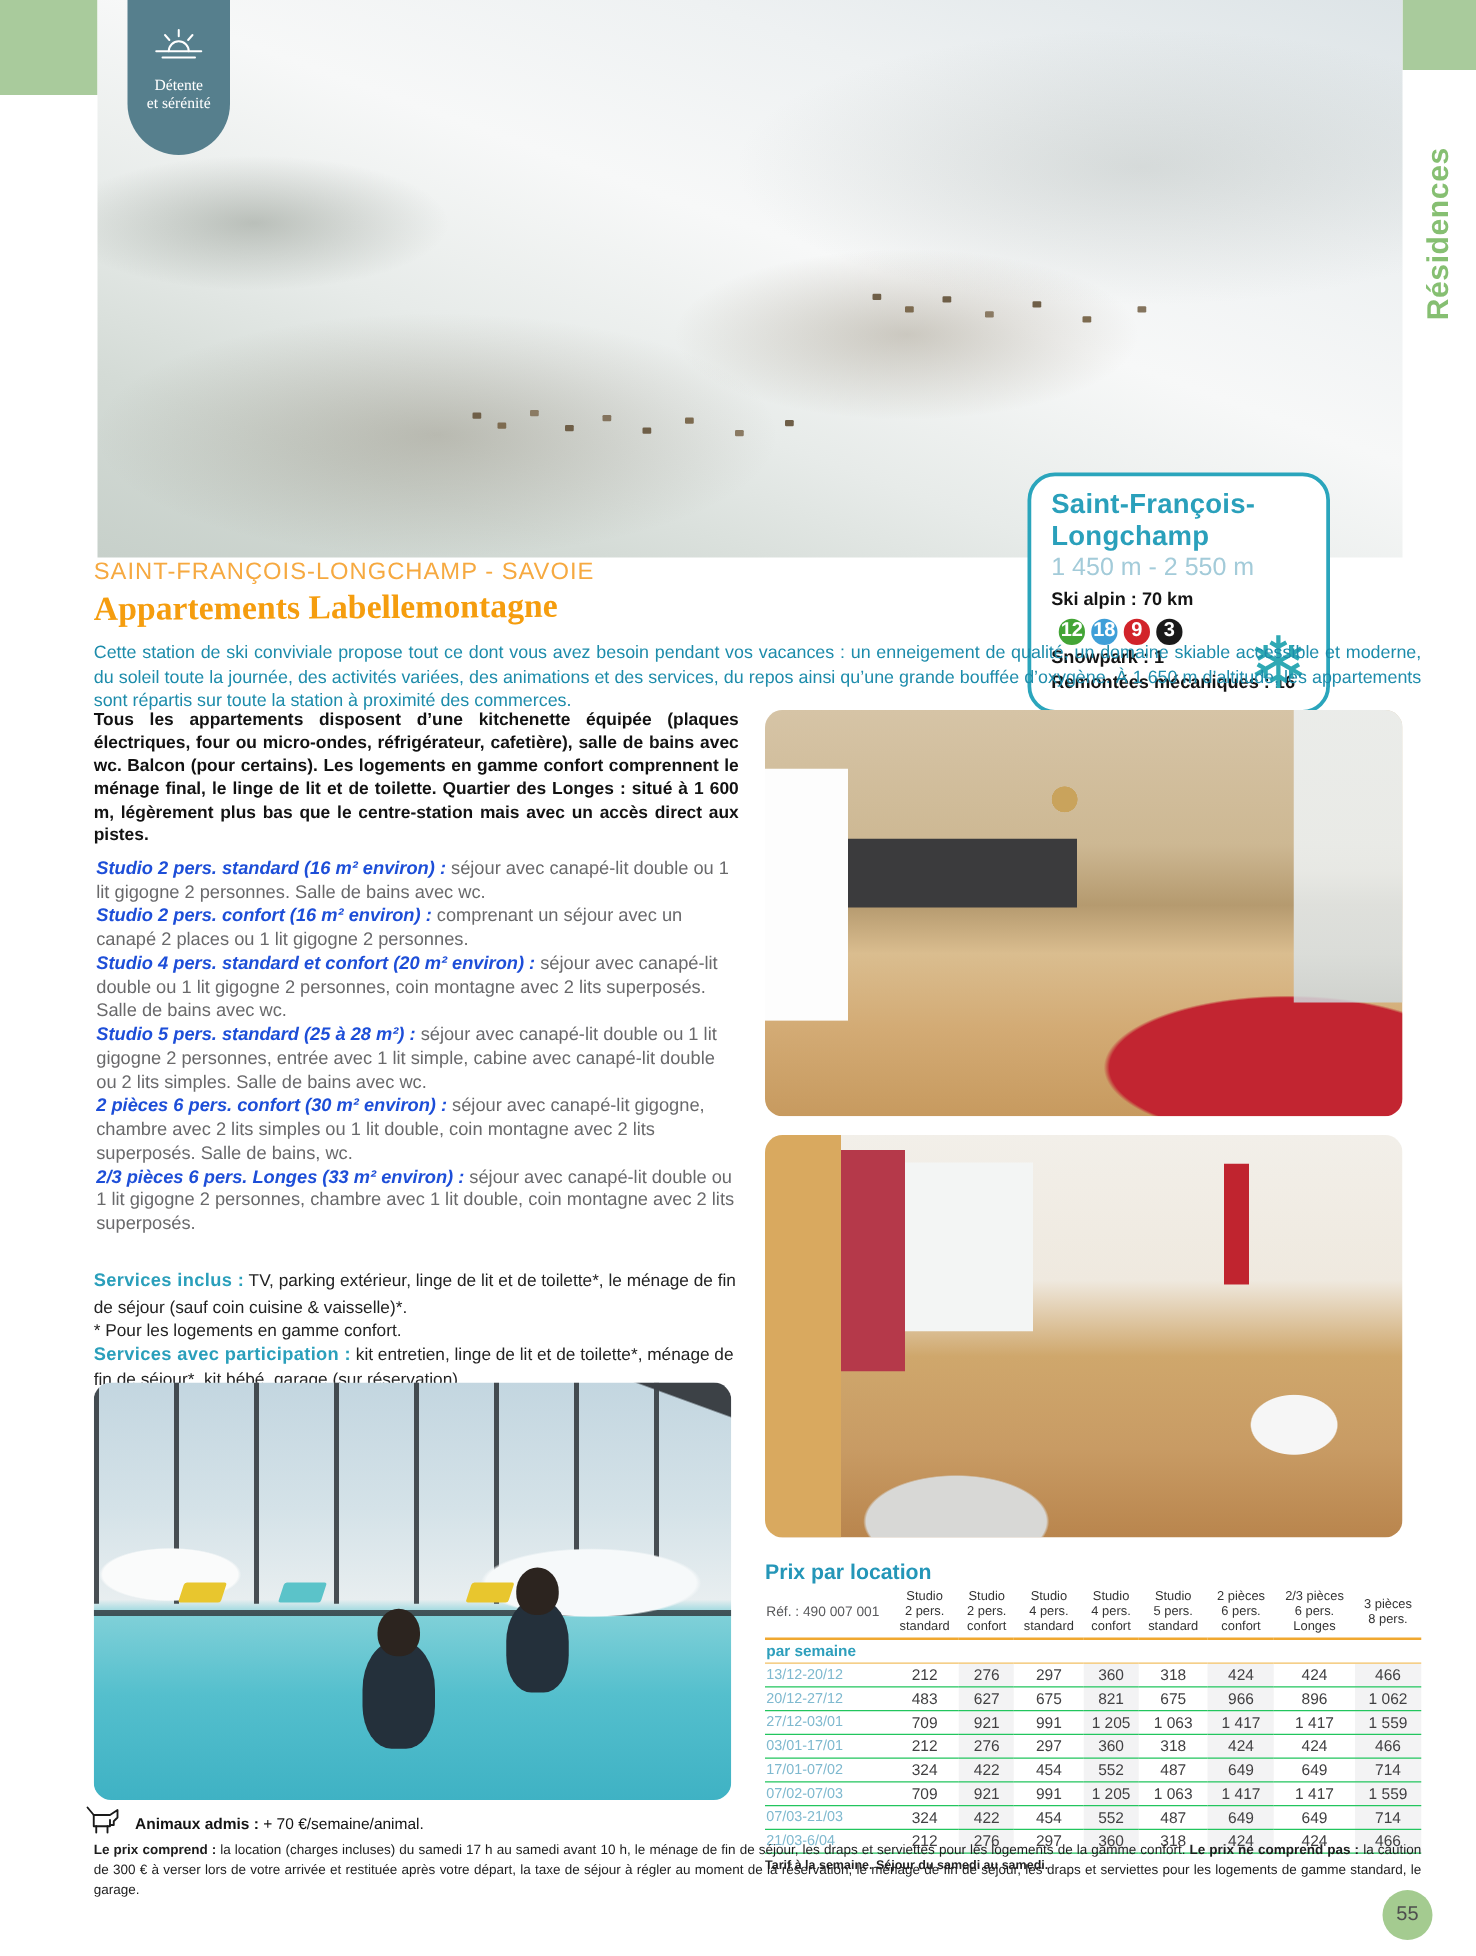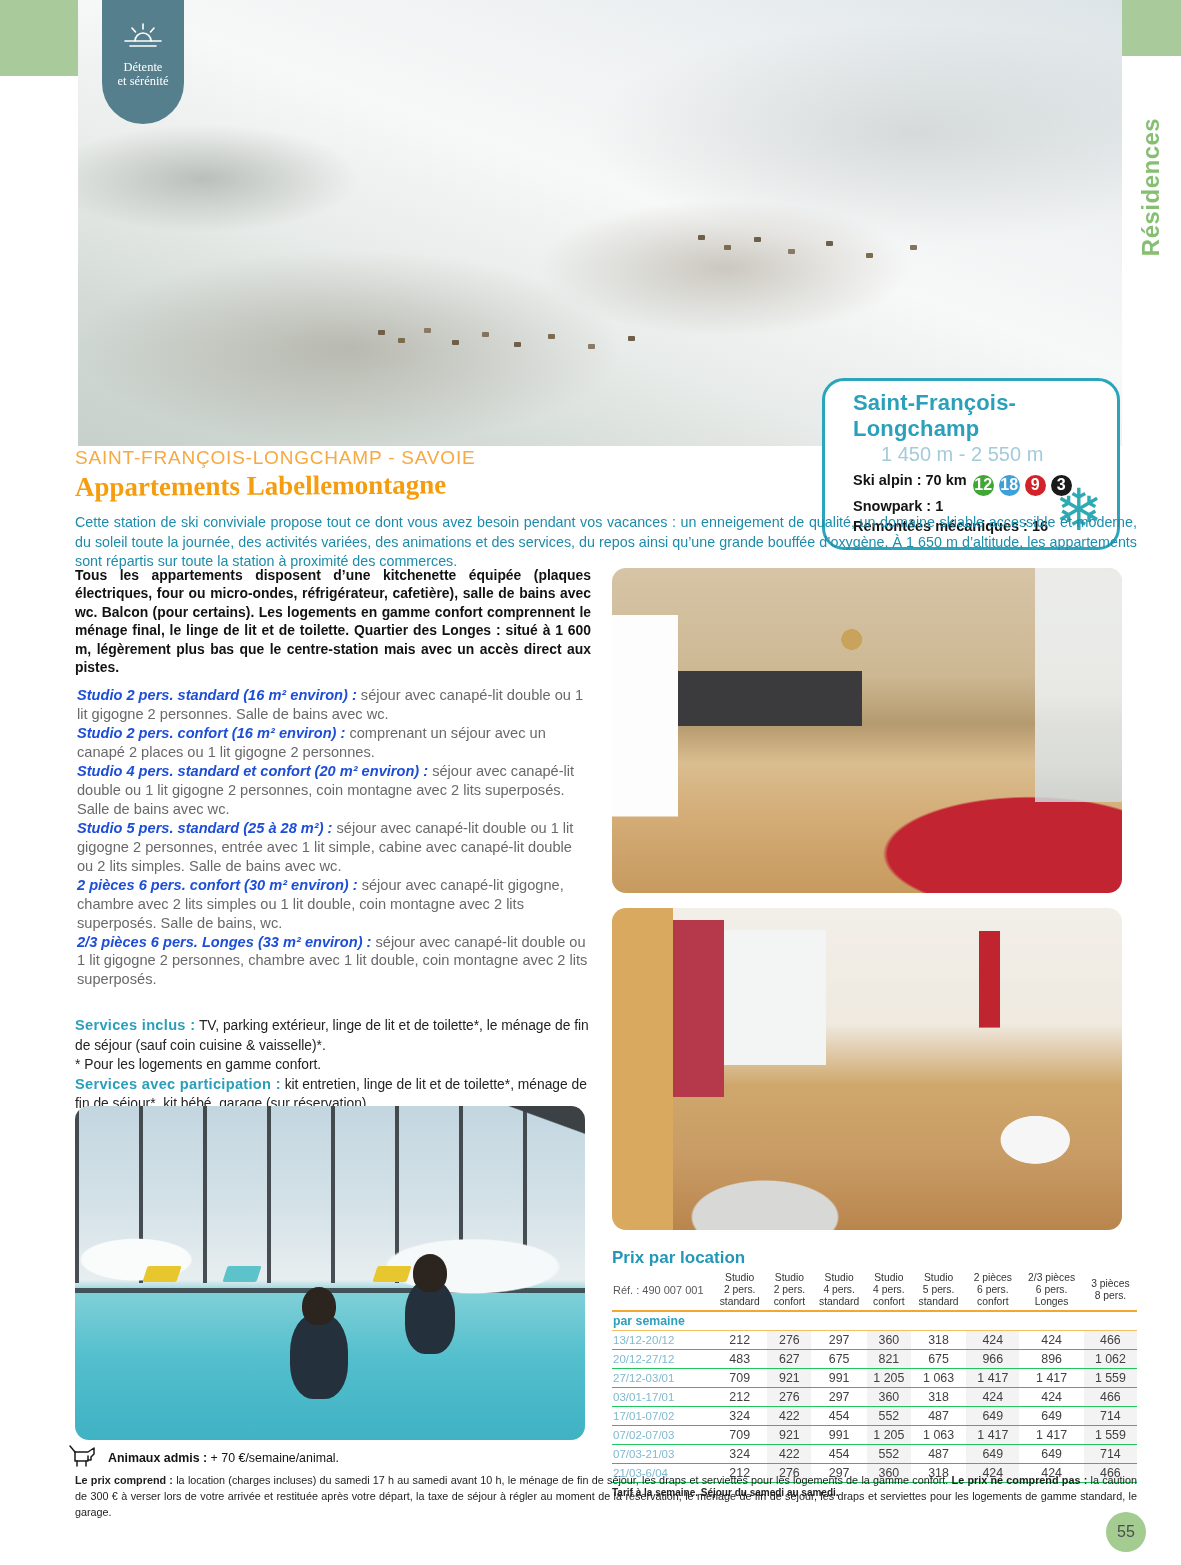--- a/index.html
+++ b/index.html
@@ -27,23 +27,23 @@
   .hero-specks { position:absolute; width:7px; height:5px; background:#6f5f48; border-radius:1px;
     box-shadow: 18px 6px 0 #7d6b50, 40px -4px 0 #8a7a63, 66px 8px 0 #6f5f48, 92px 0 0 #847précisas; }
   .specks-a { left:300px; top:330px; box-shadow:20px 8px 0 #7d6b50,46px -2px 0 #8a7a63,74px 10px 0 #6f5f48,104px 2px 0 #84745e,136px 12px 0 #6f5f48,170px 4px 0 #7d6b50,210px 14px 0 #8a7a63,250px 6px 0 #6f5f48; }
   .specks-b { left:620px; top:235px; box-shadow:26px 10px 0 #7d6b50,56px 2px 0 #6f5f48,90px 14px 0 #8a7a63,128px 6px 0 #6f5f48,168px 18px 0 #7d6b50,212px 10px 0 #84745e; }
 
   
   .badge { position:absolute; left:102px; top:0; width:82px; height:124px; background:#567f8d; border-radius:0 0 41px 41px; display:flex; flex-direction:column; align-items:center; padding-top:20px; }
   .badge-text { margin-top:4px; color:#fff; font-family:cursive; font-size:12.5px; line-height:1.15; text-align:center; }
 
   
-  .resort-card { position:absolute; left:822px; top:378px; width:298px; background:#fff; border:3px solid #2aa5bc; border-radius:22px; padding:9px 28px 11px; }
+  .resort-card { position:absolute; left:822px; top:378px; width:242px; background:#fff; border:3px solid #2aa5bc; border-radius:22px; padding:9px 16px 11px; }
   .resort-name { font-size:22px; color:#2aa0bb; font-weight:600; letter-spacing:.2px; }
-  .resort-alt  { font-size:20px; color:#a3cbd9; margin-top:1px;margin-left:28px; }
+  .resort-alt  { font-size:20px; color:#a3cbd9; margin-top:1px; }
   .resort-stats { margin-top:4px; font-size:14.5px; font-weight:bold; color:#141414; line-height:1.4; }
   .slope-badges { display:inline-flex; gap:5px; vertical-align:-5px; margin-left:6px; }
   .slope { width:21px; height:21px; border-radius:50%; color:#fff; font-size:16px; font-weight:bold; display:inline-flex; align-items:center; justify-content:center; }
   .snowflake { position:absolute; right:14px; bottom:8px; font-size:58px; color:#2fa9b4; line-height:1; }
 
   
   .heading { position:absolute; left:75px; top:447px; width:700px; }
   .loc { font-size:19px; color:#f6a940; letter-spacing:.8px; }
   .title { margin-top:3px; font-family:cursive; font-size:27px; font-weight:bold; color:#f59d0e; transform:rotate(-.4deg); transform-origin:left; }
 

